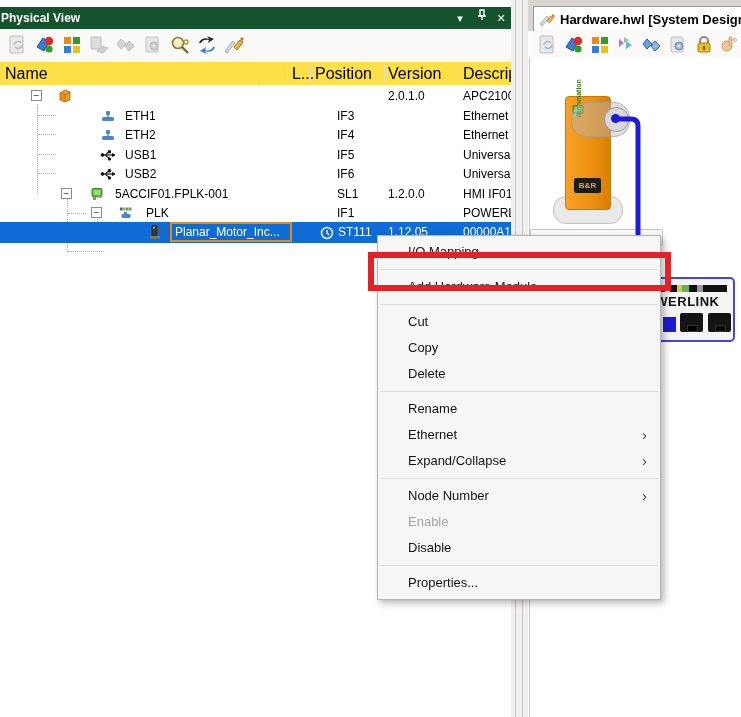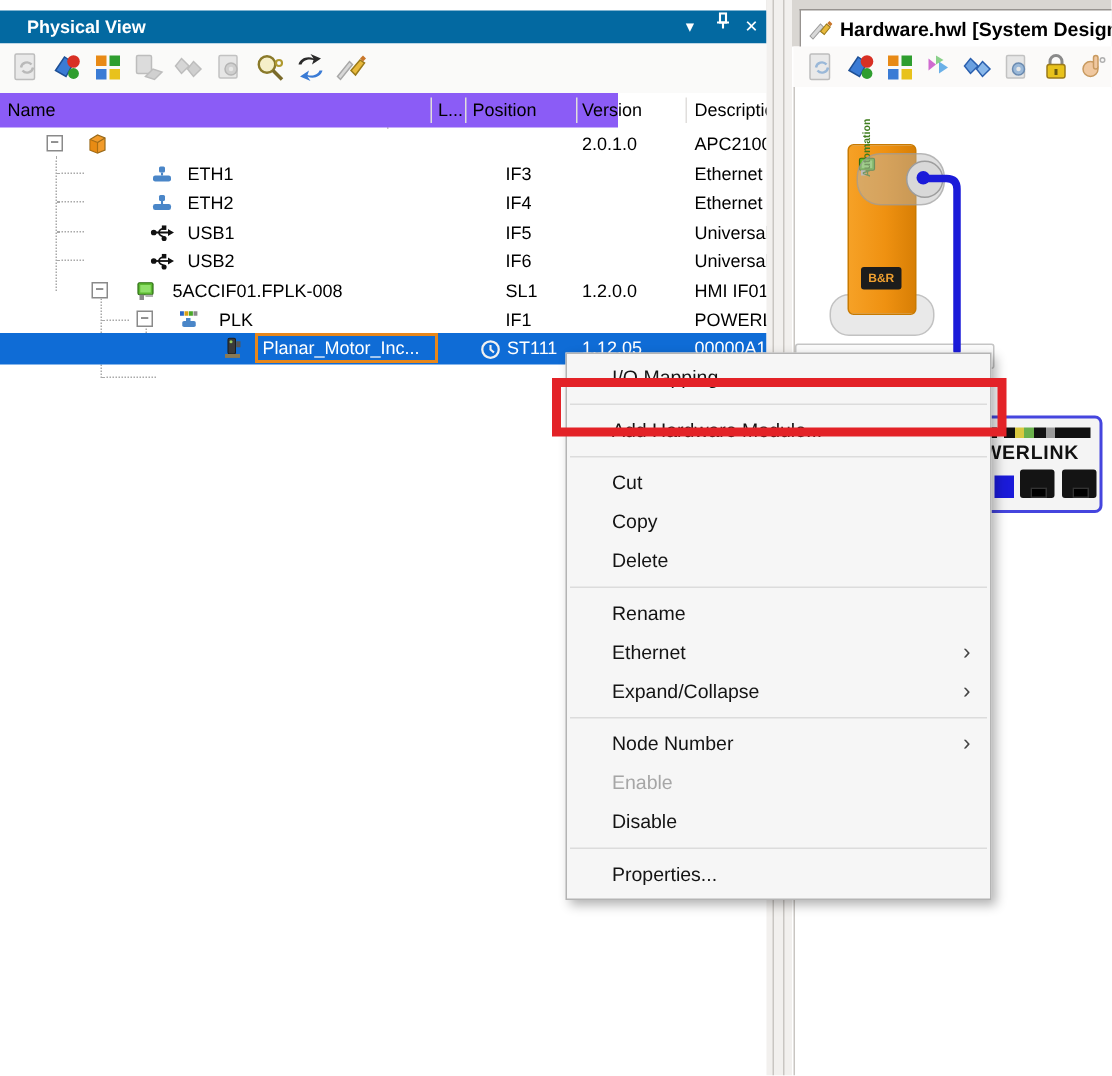--- a/index.html
+++ b/index.html
@@ -2,29 +2,29 @@
 <html><head>
 <meta charset="utf-8">
 <style>
   html,body{margin:0;padding:0;}
   body{width:741px;height:717px;position:relative;overflow:hidden;background:#ffffff;
        font-family:"Liberation Sans","DejaVu Sans",sans-serif;-webkit-font-smoothing:antialiased;}
   .abs{position:absolute;}
   
   #top-strip{left:0;top:0;width:741px;height:7px;background:#d9d6d2;}
   #left-panel{left:0;top:0;width:511px;height:717px;background:#fff;}
-  #pv-titlebar{left:0;top:7px;width:511px;height:22px;background:#0369a1;color:#fff;
-               font-size:12px;font-weight:bold;line-height:22px;padding-left:18px;box-sizing:border-box;}
+  #pv-titlebar{left:0;top:7px;width:511px;height:22px;background:#14532d;color:#fff;
+               font-size:12px;font-weight:bold;line-height:22px;padding-left:1px;box-sizing:border-box;}
   .tb-ico{position:absolute;top:0;width:18px;height:22px;color:#fff;text-align:center;line-height:22px;font-size:11px;cursor:default;}
   #pv-toolbar{left:0;top:29px;width:511px;height:33px;background:#fafaf9;}
   .tool{position:absolute;top:4px;width:24px;height:24px;}
   .tool svg{width:24px;height:24px;}
   #pv-tool-sep{left:258px;top:34px;width:1px;height:23px;background:#c9c6c2;}
   
-  #pv-header{left:0;top:62px;width:412px;height:23px;background:#8b5cf6;font-size:12px;color:#000;}
+  #pv-header{left:0;top:62px;width:511px;height:23px;background:#fde047;font-size:16px;color:#000;}
   .hcell{position:absolute;top:0;line-height:23px;white-space:nowrap;}
   .hsep{position:absolute;top:3px;width:1px;height:17px;background:#e0dedc;}
   
   .trow{position:absolute;left:0;width:511px;height:20px;font-size:12px;line-height:20px;color:#000;overflow:hidden;}
   .trow.sel{background:#0f6cd6;color:#fff;height:21px;}
   .cell{position:absolute;top:0;white-space:nowrap;}
   .ticon{position:absolute;width:16px;height:16px;top:2px;}
   .ticon svg{width:16px;height:16px;}
   .expander{position:absolute;width:11px;height:11px;background:#fff;border:1px solid #8a8a8a;
             font-size:10px;line-height:9px;text-align:center;color:#333;box-sizing:border-box;}
@@ -244,21 +244,21 @@
   </div>
 
   <div class="trow" style="top:184px">
     <span class="ticon" style="left:89px">
       <svg viewBox="0 0 16 16">
           <rect x="3" y="2.5" width="10" height="8" rx="1" fill="#5cb832" stroke="#2e6e14" stroke-width=".8"></rect>
           <rect x="4.5" y="4" width="7" height="5" fill="#8fe06a"></rect>
           <rect x="4" y="10.5" width="3" height="3.5" fill="#8a8a8a"></rect>
           <rect x="8" y="10.5" width="5" height="1.5" fill="#b0b0b0"></rect>
         </svg></span>
-    <span class="cell" style="left:115px">5ACCIF01.FPLK-008</span>
+    <span class="cell" style="left:115px">5ACCIF01.FPLK-001</span>
     <span class="cell" style="left:337px">SL1</span>
     <span class="cell" style="left:388px">1.2.0.0</span>
     <span class="cell" style="left:463px">HMI IF01</span>
   </div>
 
   <div class="trow" style="top:203px">
     <span class="ticon" style="left:119px">
       <svg viewBox="0 0 16 16">
           <rect x="1" y="2.5" width="2.6" height="3" fill="#2a66c8"></rect>
           <rect x="4" y="2.5" width="2.6" height="3" fill="#d8a018"></rect>

